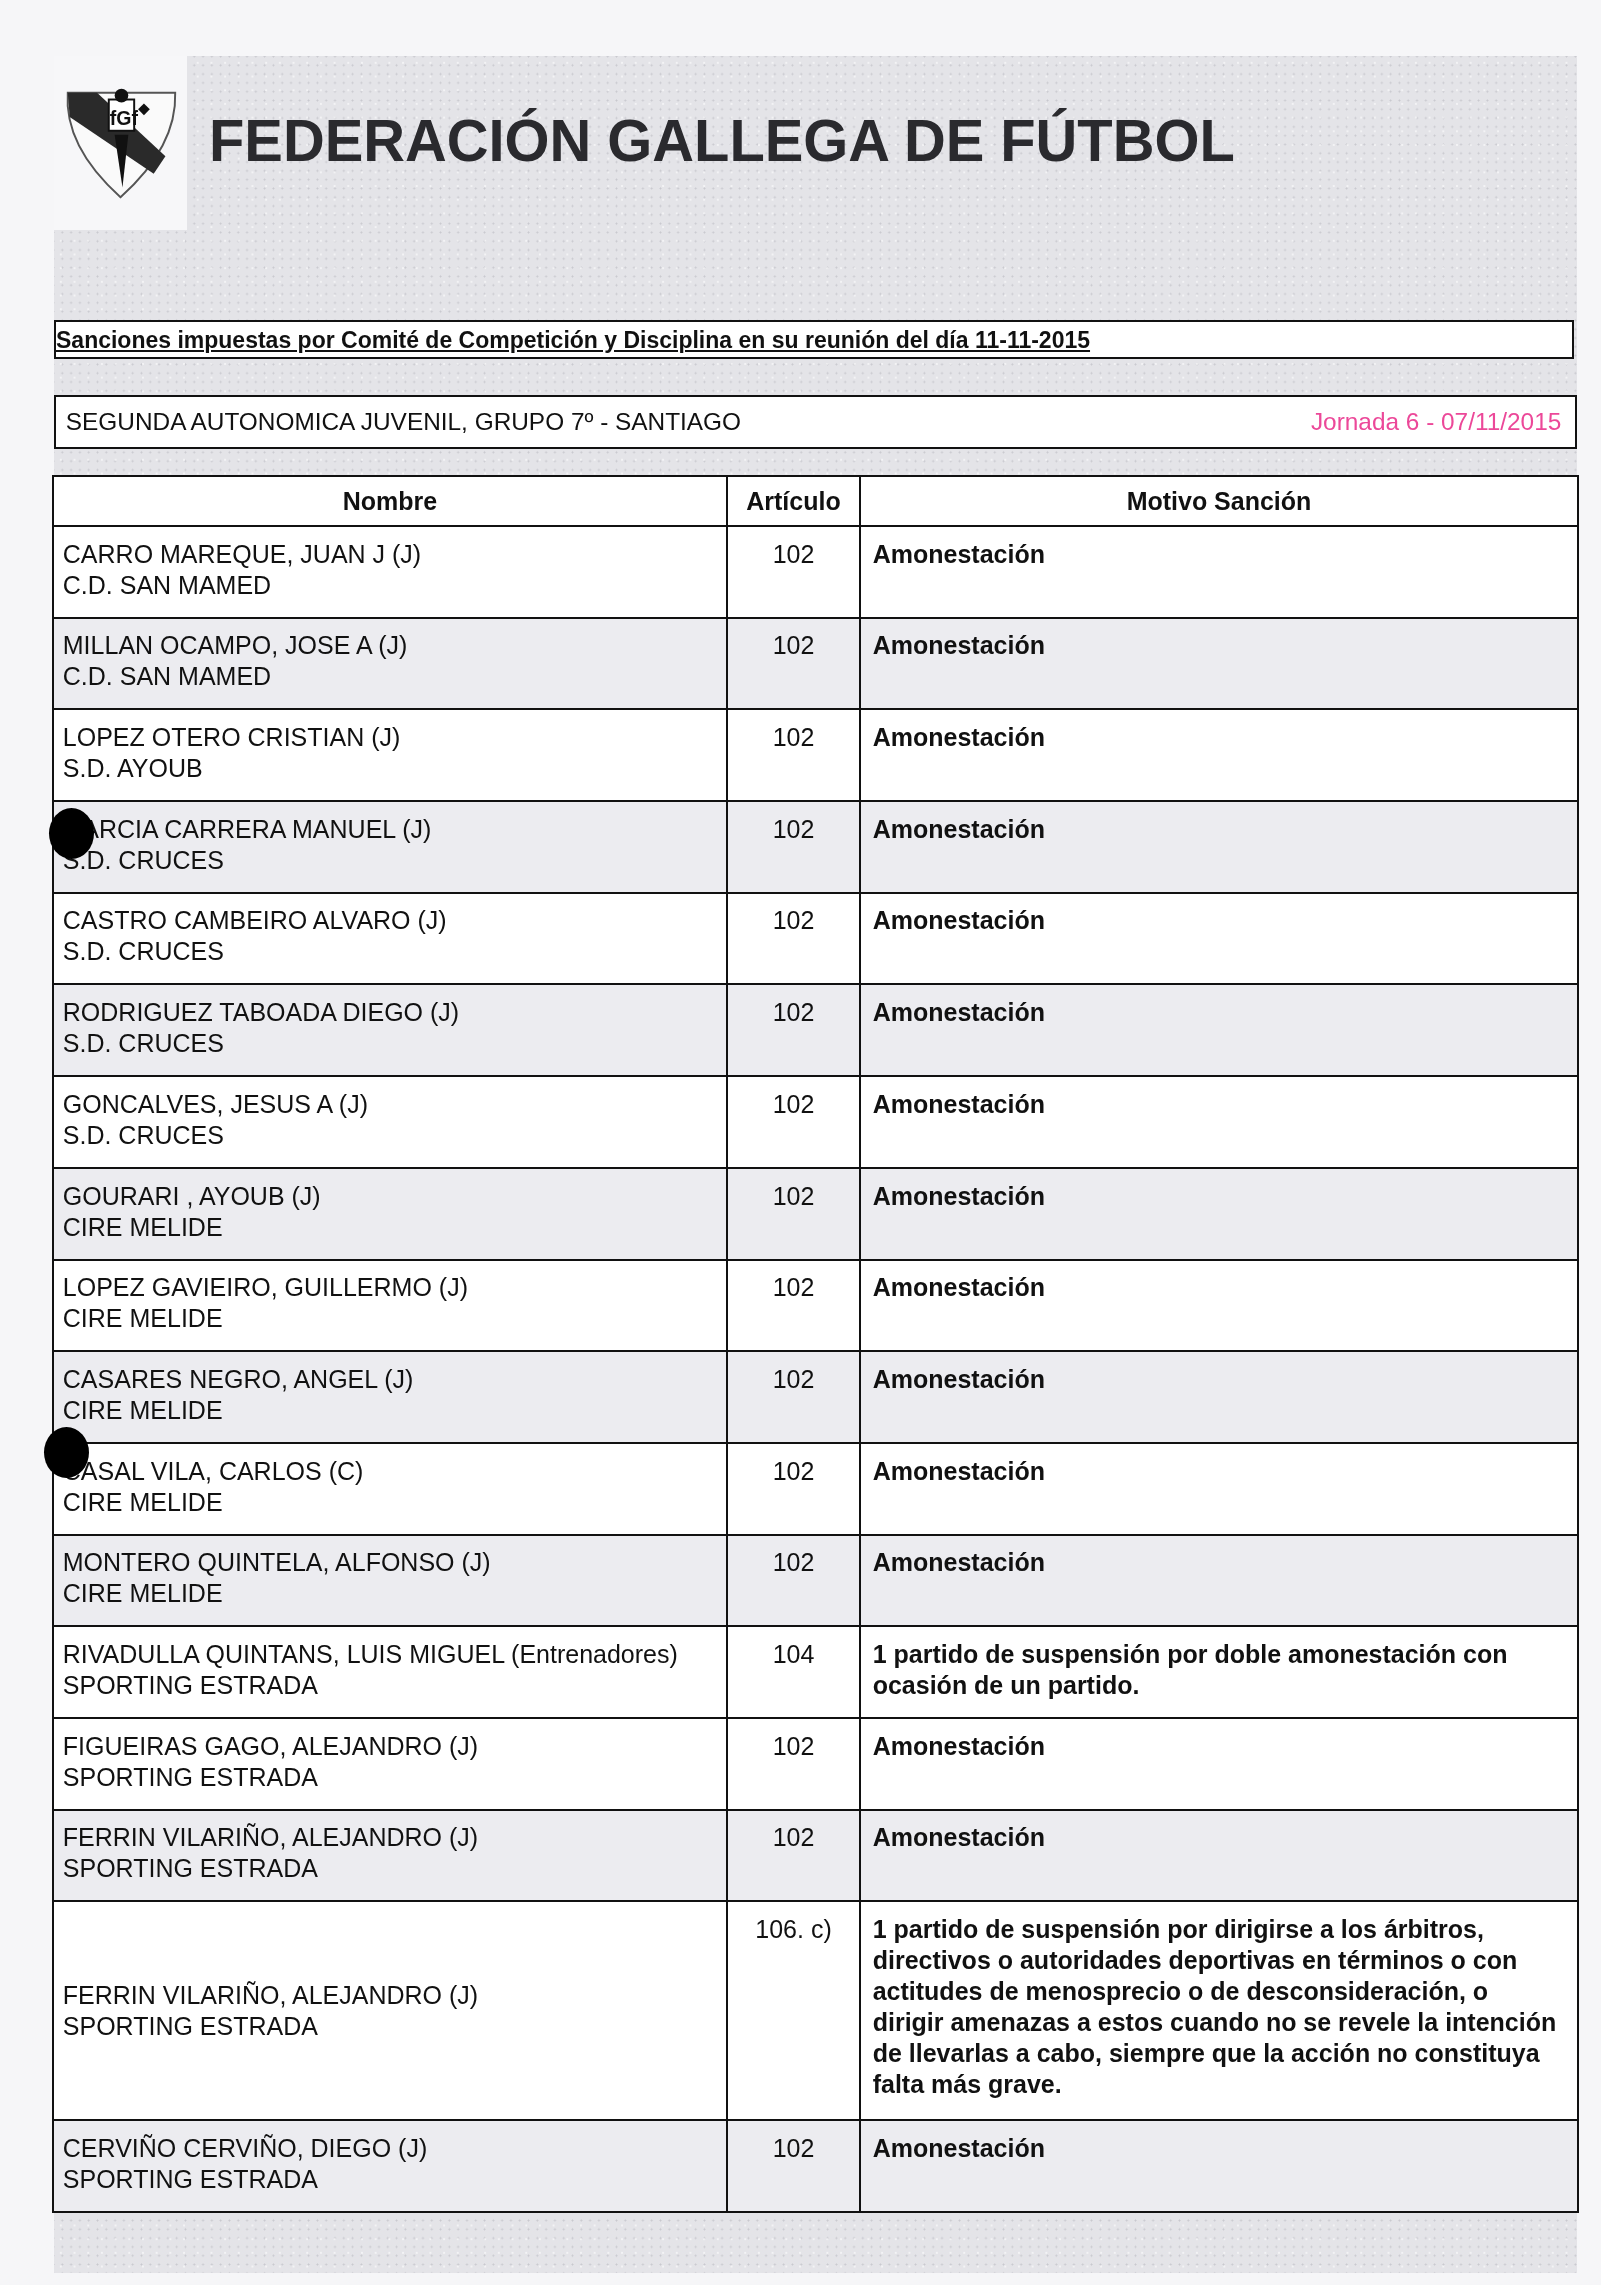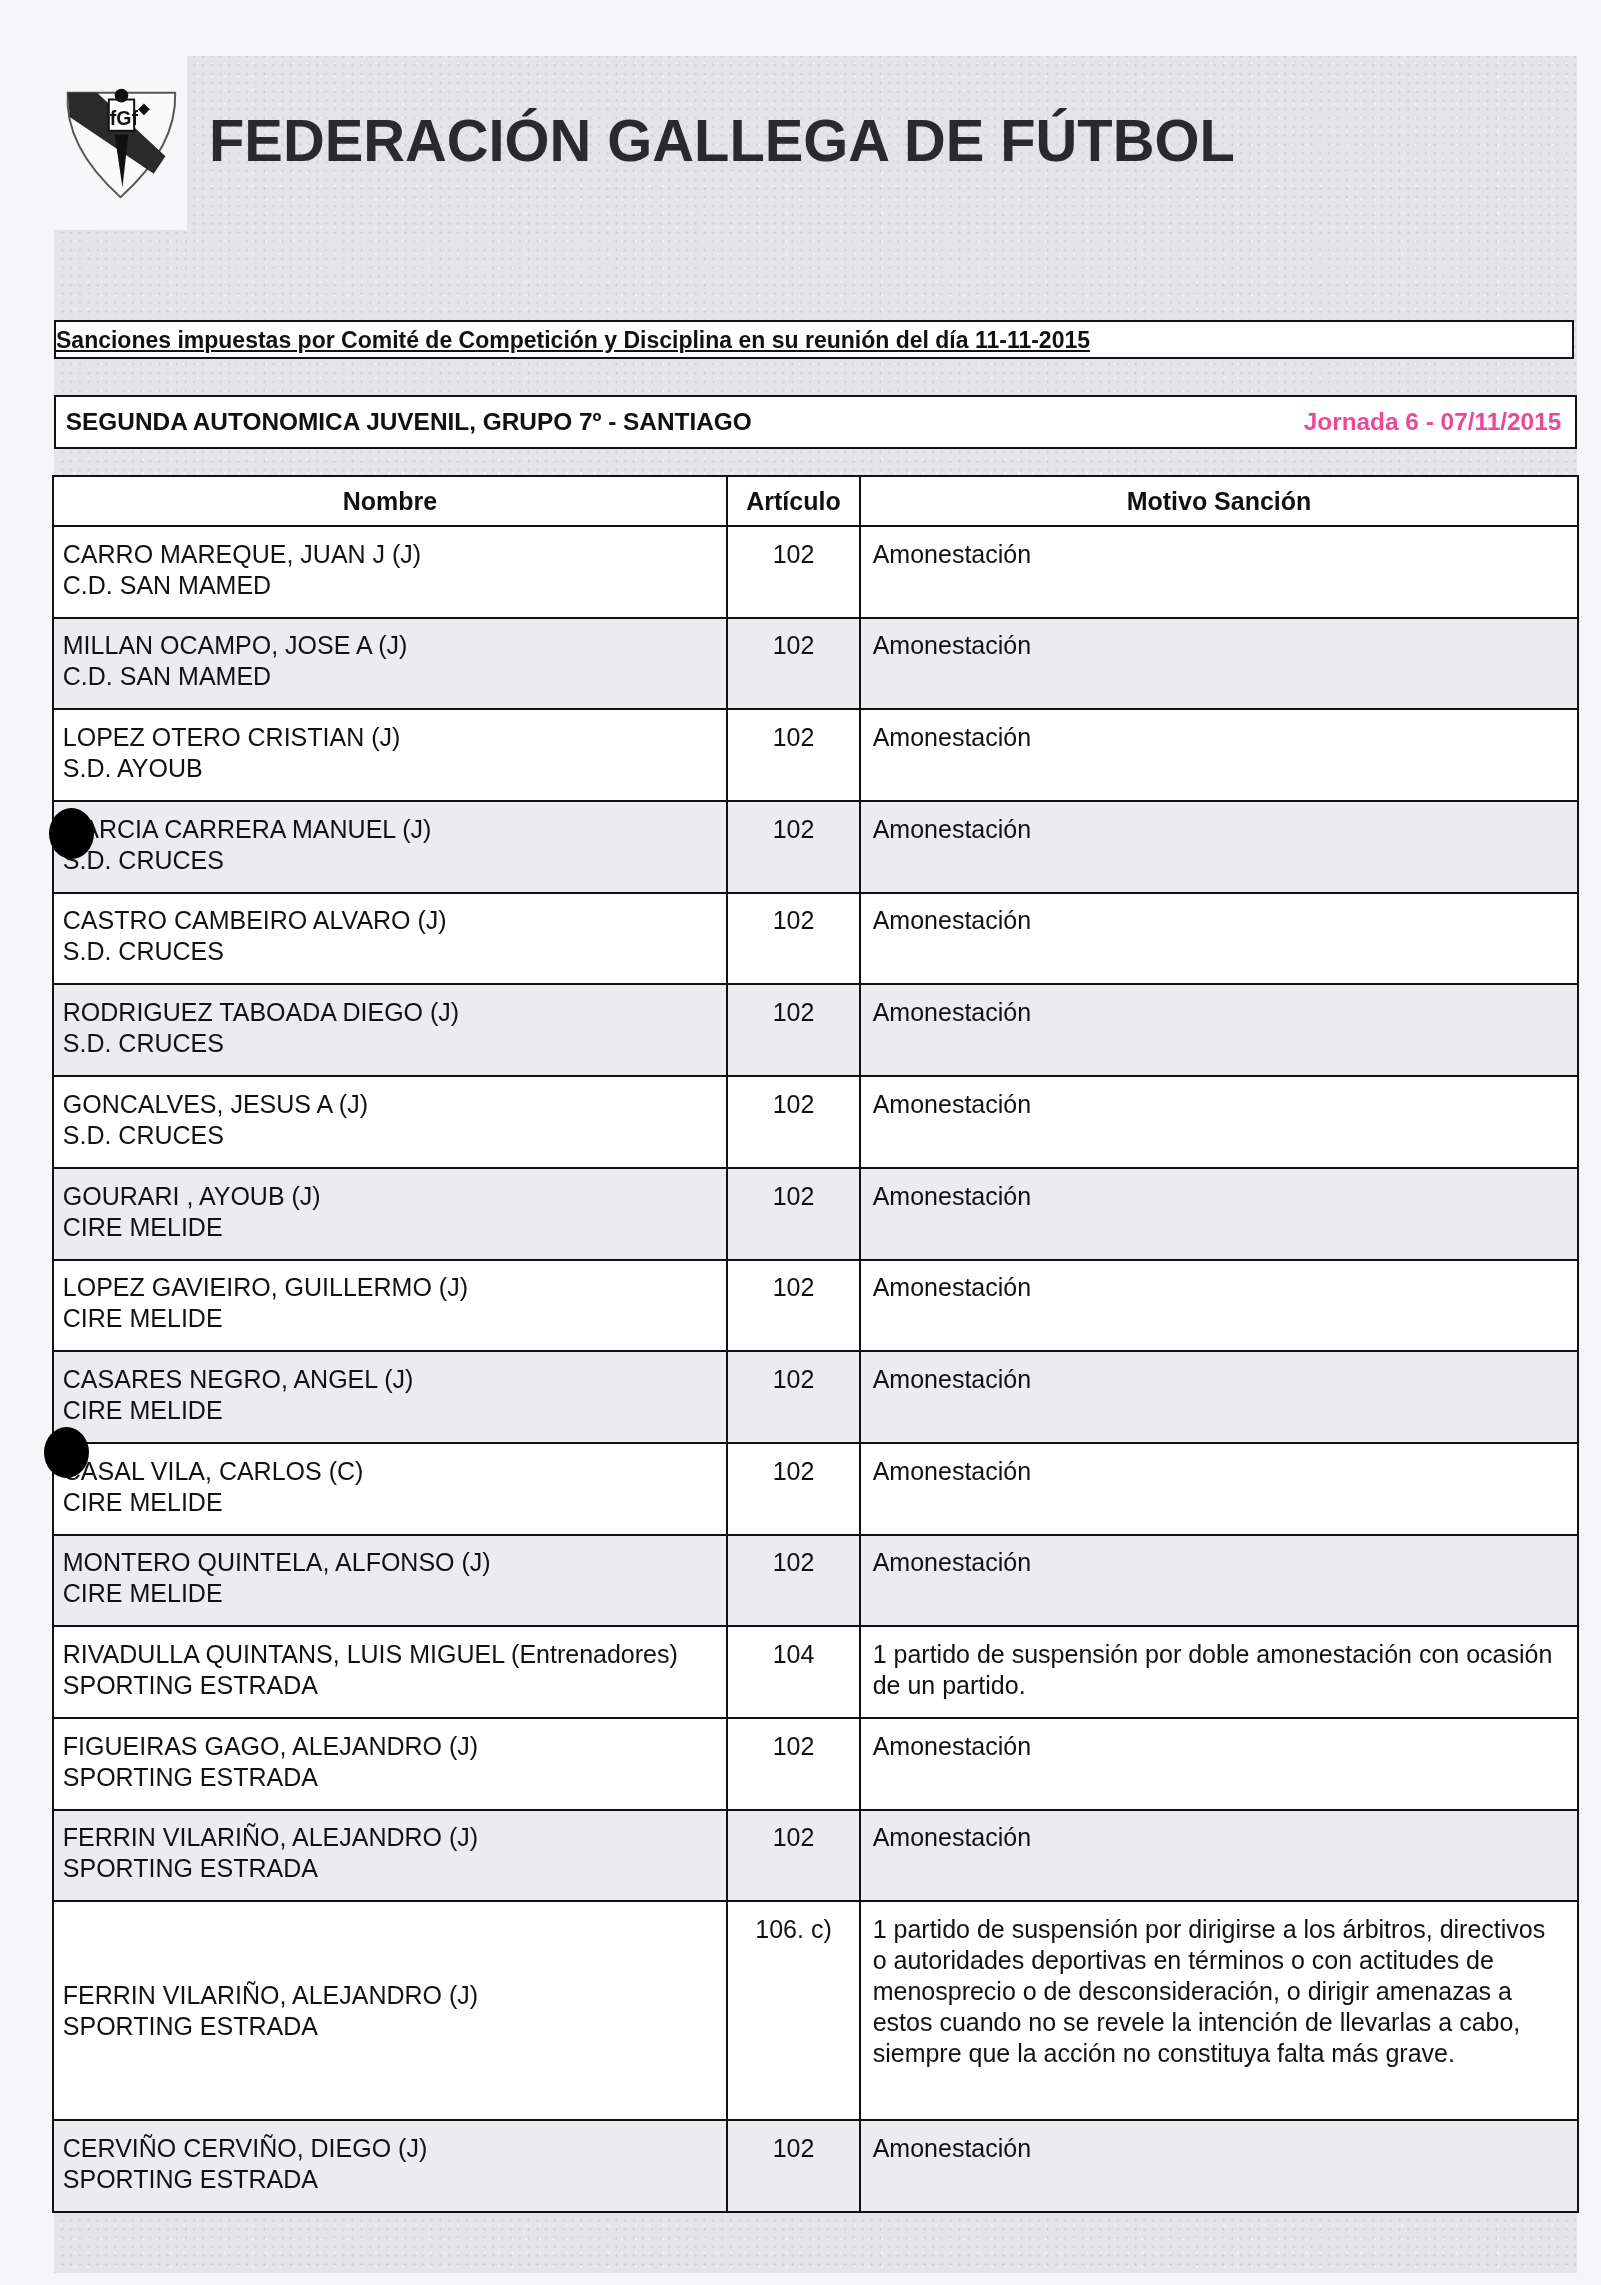--- a/index.html
+++ b/index.html
@@ -33,41 +33,41 @@
     position: absolute; background: #fff; border: 2.9px solid #111;
     box-sizing: border-box;
   }
   .sanciones {
     left: 54px; top: 320px; width: 1520px; height: 39px;
     text-align: left; font-weight: bold; font-size: 23px; line-height: 37px;
   }
   .sanciones span { text-decoration: underline; }
   .league {
     left: 54px; top: 395px; width: 1523px; height: 54px;
-    font-weight: bold; font-size: 24.4px; line-height: 49px;
+    font-weight: normal; font-size: 24.4px; line-height: 49px;
   }
   .league .left { position: absolute; left: 9.8px; }
   .league .right { position: absolute; right: 13.7px; color: #ec4899; }
   table.sanctions {
     position: absolute; left: 52px; top: 475px; width: 1524px;
     border-collapse: collapse; table-layout: fixed;
     font-size: 25px;
   }
   table.sanctions th, table.sanctions td {
     border: 2.9px solid #111; vertical-align: top; padding: 0;
   }
   table.sanctions th {
     background: #fff; font-weight: bold; height: 48px; line-height: 48px;
     font-size: 25px;
   }
   table.sanctions thead tr th + th { border-left-color: transparent; }
   table.sanctions td { height: 78px; line-height: 31px; }
   table.sanctions td.c-name { padding: 11.7px 8.8px 0 8.8px; }
   table.sanctions td.c-art { text-align: center; padding-top: 11.7px; }
-  table.sanctions td.c-mot { padding: 11.7px 11.7px 0 11.7px; }
+  table.sanctions td.c-mot { padding: 11.7px 11.7px 0 11.7px; font-weight: bold; }
   tr.odd td { background: #ffffff; }
   tr.even td { background: #ececf0; }
   tr.tall td { height: 205px; }
   tr.tall td.c-name { vertical-align: middle; padding-top: 0; }
   .punch {
     position: absolute; width: 45px; height: 51px; border-radius: 50%;
     background: #000;
   }
   .club { display: block; }
 </style>

